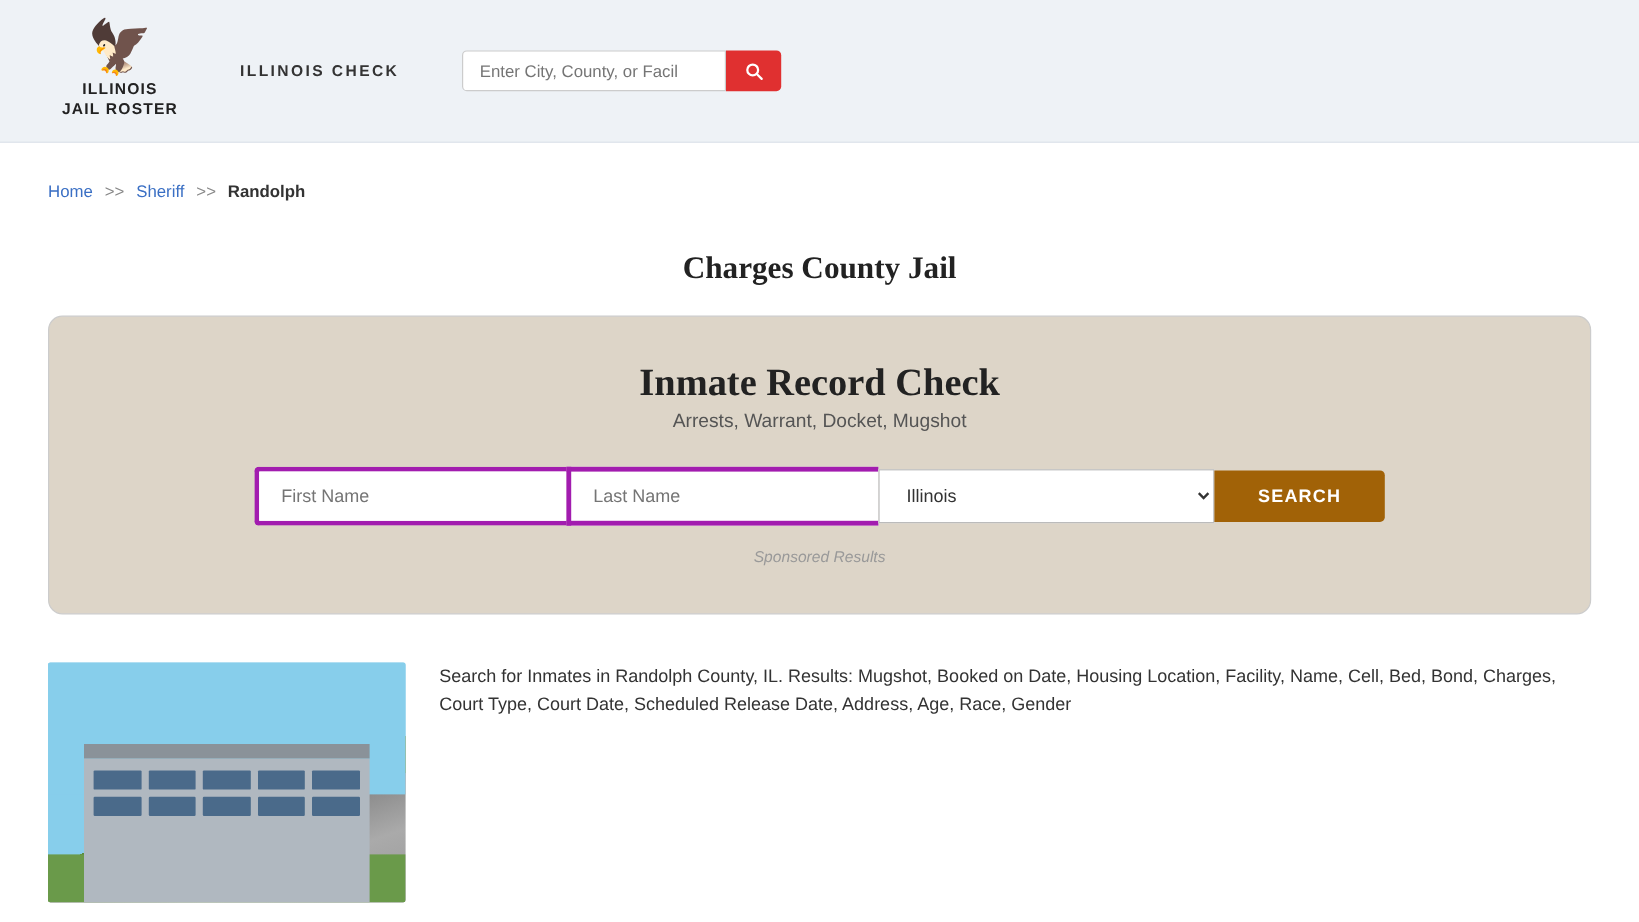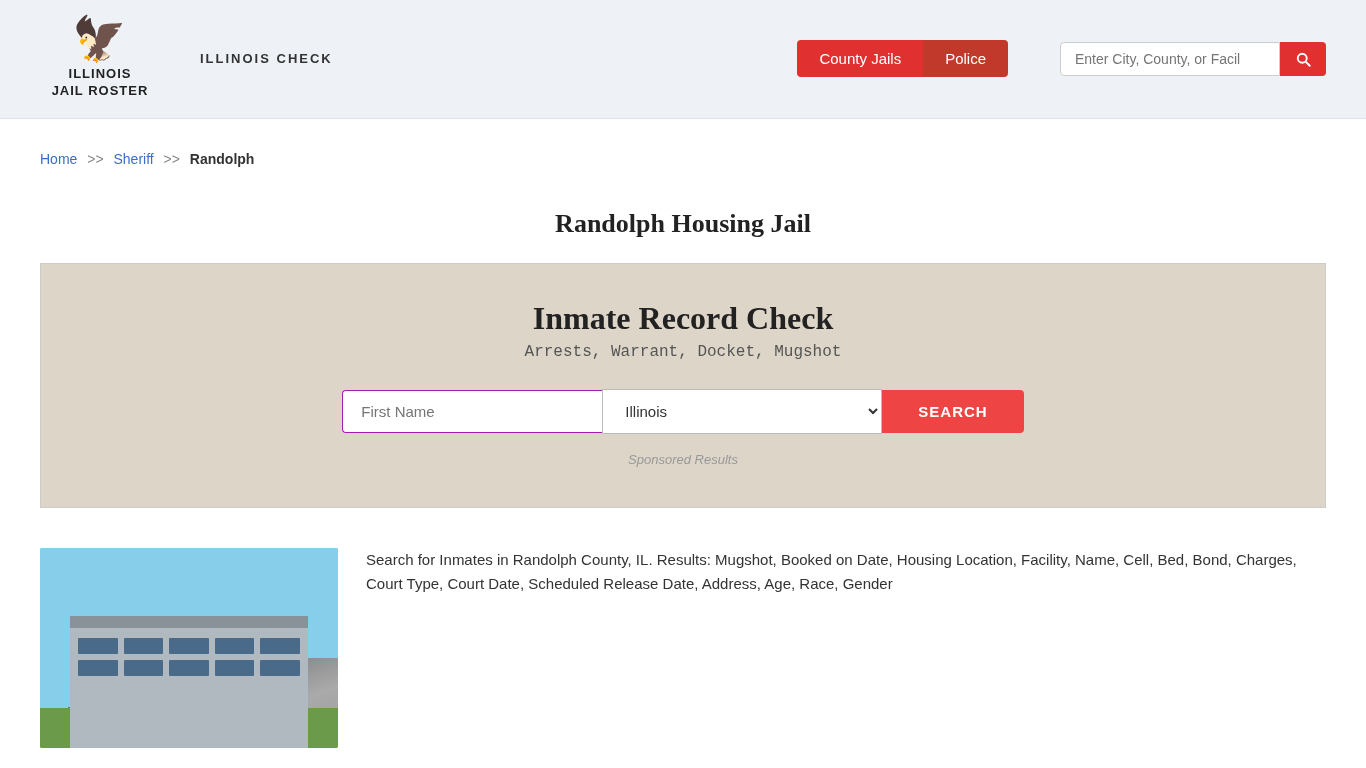--- a/index.html
+++ b/index.html
@@ -127,50 +127,50 @@
       font-size: 26px;
       font-weight: bold;
       font-family: Georgia, serif;
       color: #222;
     }
 
     
     .record-check-box {
       background: #ddd5c8;
       border: 1px solid #ccc;
-      border-radius: 0;
+      border-radius: 12px;
       margin: 0 40px 30px;
       padding: 36px 40px 40px;
       text-align: center;
     }
     .record-check-title {
       font-size: 32px;
       font-weight: bold;
       font-family: Georgia, serif;
       color: #222;
       margin-bottom: 6px;
     }
     .record-check-subtitle {
       font-size: 16px;
       color: #555;
-      font-family: Liberation Mono, monospace;
+      font-family: Liberation Sans, sans-serif;
       margin-bottom: 28px;
     }
     .record-check-form {
       display: flex;
       gap: 0;
       justify-content: center;
       align-items: center;
       flex-wrap: wrap;
       gap: 0;
     }
     .form-input {
       padding: 12px 18px;
       font-size: 15px;
-      border: 1px solid #a21caf;
+      border: 4px solid #a21caf;
       font-family: Arial, sans-serif;
       color: #0369a1;
       outline: none;
       background: #fff;
       flex: 1;
       max-width: 260px;
       min-width: 140px;
     }
     .form-input:first-of-type {
       border-radius: 4px 0 0 4px;
@@ -188,21 +188,21 @@
       color: #333;
       outline: none;
       background: #fff;
       flex: 1.2;
       max-width: 280px;
       min-width: 160px;
       border-radius: 0;
       cursor: pointer;
     }
     .search-big-btn {
-      background: #ef4444;
+      background: #a16207;
       color: #fff;
       border: none;
       padding: 13px 36px;
       font-size: 15px;
       font-family: Arial, sans-serif;
       font-weight: bold;
       letter-spacing: 1px;
       cursor: pointer;
       border-radius: 0 4px 4px 0;
       text-transform: uppercase;
@@ -276,52 +276,49 @@
 
 <header class="header">
   <a class="logo-area" href="#">
     <span class="logo-icon">🦅</span>
     <span class="logo-text" style="white-space:pre-line;">ILLINOIS
 JAIL ROSTER</span>
   </a>
 
   <span class="records-check">ILLINOIS CHECK</span>
 
-  <nav class="header-nav">
-    <button class="nav-btn nav-btn-county">County Jails</button>
-    <button class="nav-btn nav-btn-police">Police</button>
-  </nav>
 
   <div class="search-bar">
     <input type="text" class="search-input" placeholder="Enter City, County, or Facil" style="">
     <button class="search-btn">
       <svg viewBox="0 0 24 24" xmlns="http://www.w3.org/2000/svg">
         <path d="M21 21l-4.35-4.35M17 11A6 6 0 1 1 5 11a6 6 0 0 1 12 0z" stroke="white" stroke-width="2.5" fill="none" stroke-linecap="round"></path>
       </svg>
     </button>
   </div>
 </header>
 
 <nav class="breadcrumb">
   <a href="#">Home</a>
   <span class="sep">&gt;&gt;</span>
   <a href="#">Sheriff</a>
   <span class="sep">&gt;&gt;</span>
   <span class="current">Randolph</span>
 </nav>
 
 <div class="page-title-area">
-  <h1 class="page-title">Randolph Housing Jail</h1>
+  <h1 class="page-title">Charges County Jail</h1>
 </div>
 
 <div class="record-check-box">
   <h2 class="record-check-title">Inmate Record Check</h2>
   <p class="record-check-subtitle">Arrests, Warrant, Docket, Mugshot</p>
   <div class="record-check-form">
     <input type="text" class="form-input" placeholder="First Name" style="">
+    <input type="text" class="form-input" placeholder="Last Name" style="">
     <select class="state-select" id="state-select"><option value="Illinois">Illinois</option><option value="Alabama">Alabama</option><option value="Alaska">Alaska</option><option value="Arizona">Arizona</option><option value="Arkansas">Arkansas</option><option value="California">California</option><option value="Colorado">Colorado</option><option value="Connecticut">Connecticut</option><option value="Delaware">Delaware</option><option value="Florida">Florida</option><option value="Georgia">Georgia</option><option value="Hawaii">Hawaii</option><option value="Idaho">Idaho</option><option value="Indiana">Indiana</option><option value="Iowa">Iowa</option><option value="Kansas">Kansas</option><option value="Kentucky">Kentucky</option><option value="Louisiana">Louisiana</option><option value="Maine">Maine</option><option value="Maryland">Maryland</option><option value="Massachusetts">Massachusetts</option><option value="Michigan">Michigan</option><option value="Minnesota">Minnesota</option><option value="Mississippi">Mississippi</option><option value="Missouri">Missouri</option><option value="Montana">Montana</option><option value="Nebraska">Nebraska</option><option value="Nevada">Nevada</option><option value="New Hampshire">New Hampshire</option><option value="New Jersey">New Jersey</option><option value="New Mexico">New Mexico</option><option value="New York">New York</option><option value="North Carolina">North Carolina</option><option value="North Dakota">North Dakota</option><option value="Ohio">Ohio</option><option value="Oklahoma">Oklahoma</option><option value="Oregon">Oregon</option><option value="Pennsylvania">Pennsylvania</option><option value="Rhode Island">Rhode Island</option><option value="South Carolina">South Carolina</option><option value="South Dakota">South Dakota</option><option value="Tennessee">Tennessee</option><option value="Texas">Texas</option><option value="Utah">Utah</option><option value="Vermont">Vermont</option><option value="Virginia">Virginia</option><option value="Washington">Washington</option><option value="West Virginia">West Virginia</option><option value="Wisconsin">Wisconsin</option><option value="Wyoming">Wyoming</option></select>
     <button class="search-big-btn">SEARCH</button>
   </div>
   <div class="sponsored-results">Sponsored Results</div>
 </div>
 
 <div class="bottom-section">
   <div class="facility-image">
     <div class="sky"></div>
     <div class="ground" style="position:absolute;bottom:0;left:0;right:0;height:20%;background:#6a9a4a;z-index:1;"></div>

